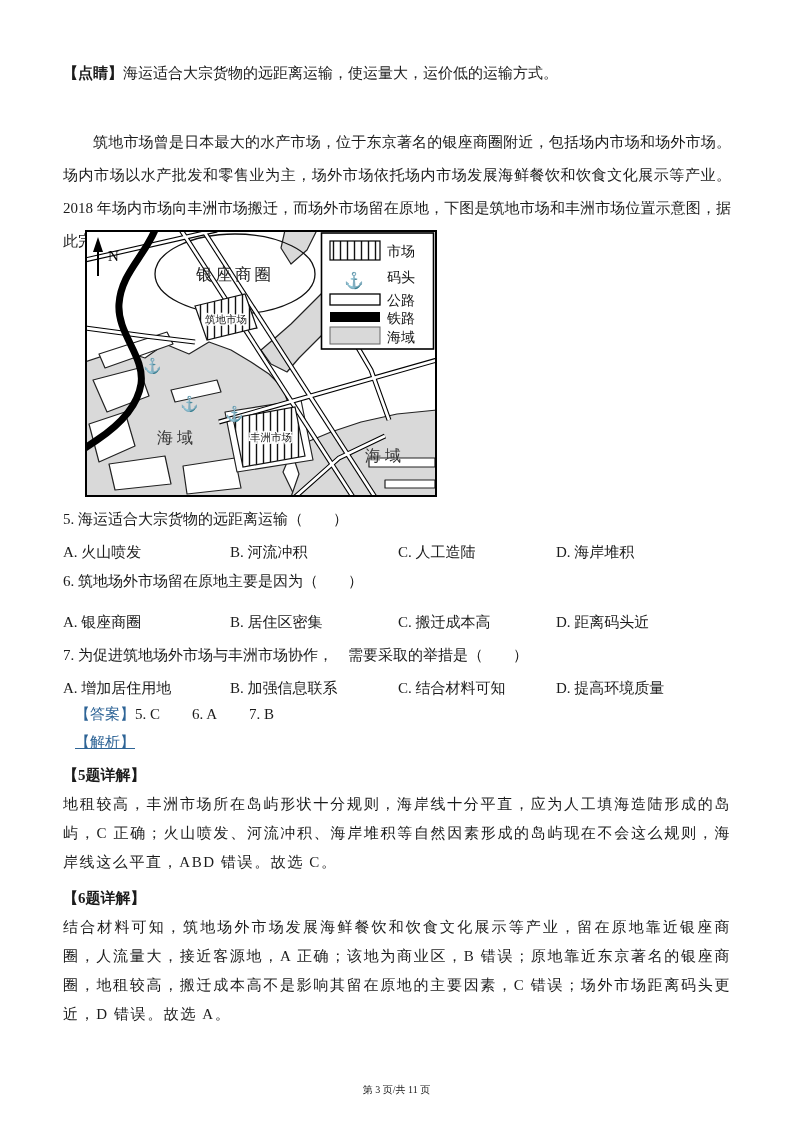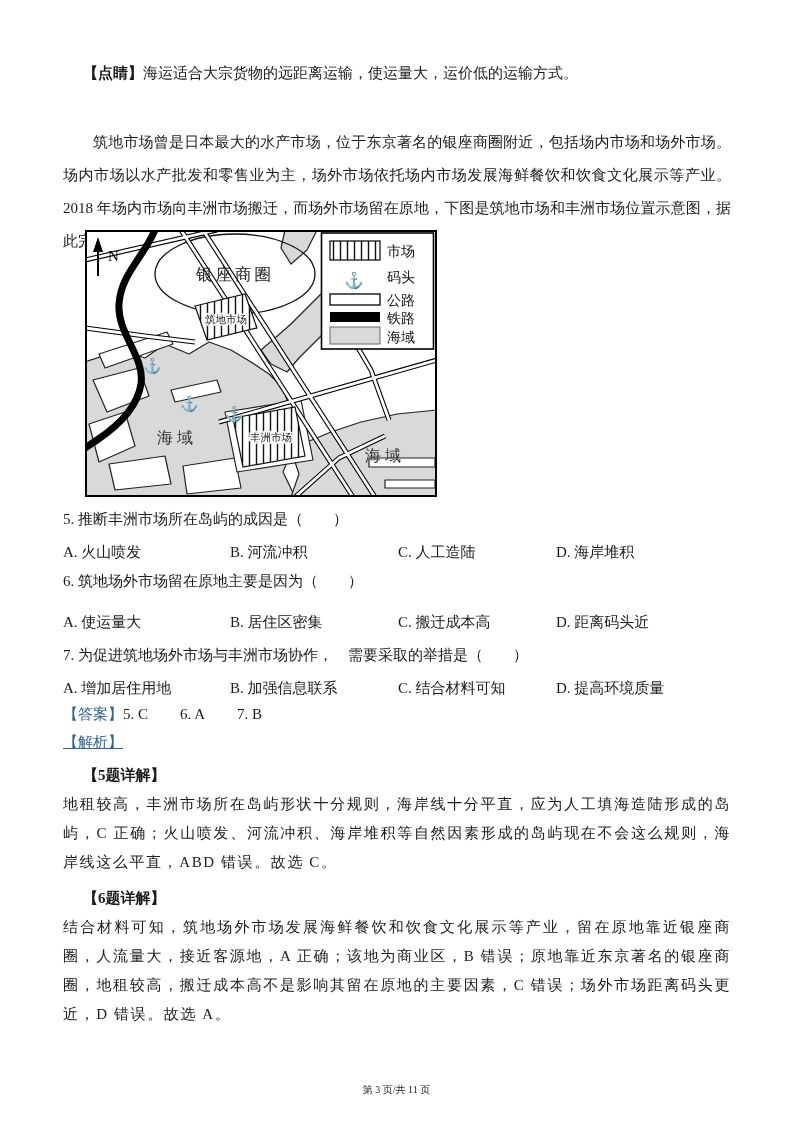--- a/index.html
+++ b/index.html
@@ -3,22 +3,22 @@
 <meta charset="utf-8">
 <style>
   html,body{margin:0;padding:0;}
   body{
     width:793px;height:1122px;background:#ffffff;position:relative;
     font-family:"Liberation Serif","DejaVu Serif",serif;
     color:#1b1b1b;font-size:15px;overflow:hidden;
   }
   .abs{position:absolute;}
   .t{position:absolute;left:63px;width:668px;line-height:22px;}
-  .bold{font-weight:bold;margin-left:20px;}
-  .blue{color:#2e6496;}
+  .bold{font-weight:bold;}
+  .blue{color:#2e6496;margin-left:12px;}
   .passage{line-height:33px;text-align:justify;text-indent:2em;}
   .expl{line-height:29px;text-align:justify;letter-spacing:1.6px;}
   .optrow{position:absolute;left:63px;width:700px;height:22px;text-decoration:underline;}
   .optrow span{position:absolute;white-space:nowrap;}
   .opt0{left:0;}
   .opt1{left:167px;}
   .opt2{left:335px;}
   .opt3{left:493px;}
   .ansitem{margin-right:32px;}
   .footer{position:absolute;left:0;top:1083px;width:793px;text-align:center;font-size:10px;color:#222;}
@@ -122,34 +122,34 @@
       <text x="302" y="75">公路</text>
       <text x="302" y="93">铁路</text>
       <text x="302" y="112">海域</text>
     </g>
   </g>
 
   <rect x="1" y="1" width="350" height="265" fill="none" stroke="#000" stroke-width="2"></rect>
 </svg>
 
 <div class="t" style="top:508px;">
-  <span>5.</span>&nbsp;<span>推断丰洲市场所在岛屿的成因是（　　）</span>
+  <span>5.</span>&nbsp;<span>海运适合大宗货物的远距离运输（　　）</span>
 </div>
 <div class="optrow" style="top:543px;">
   <span class="opt0">A. 火山喷发</span>
   <span class="opt1">B. 河流冲积</span>
   <span class="opt2">C. 人工造陆</span>
   <span class="opt3">D. 海岸堆积</span>
 </div>
 
 <div class="t" style="top:570px;">
   <span>6.</span>&nbsp;<span>筑地场外市场留在原地主要是因为（　　）</span>
 </div>
 <div class="optrow" style="top:613px;">
-  <span class="opt0">A. 使运量大</span>
+  <span class="opt0">A. 银座商圈</span>
   <span class="opt1">B. 居住区密集</span>
   <span class="opt2">C. 搬迁成本高</span>
   <span class="opt3">D. 距离码头近</span>
 </div>
 
 <div class="t" style="top:644px;">
   <span>7.</span>&nbsp;<span>为促进筑地场外市场与丰洲市场协作，　需要采取的举措是（　　）</span>
 </div>
 <div class="optrow" style="top:679px;">
   <span class="opt0">A. 增加居住用地</span>

